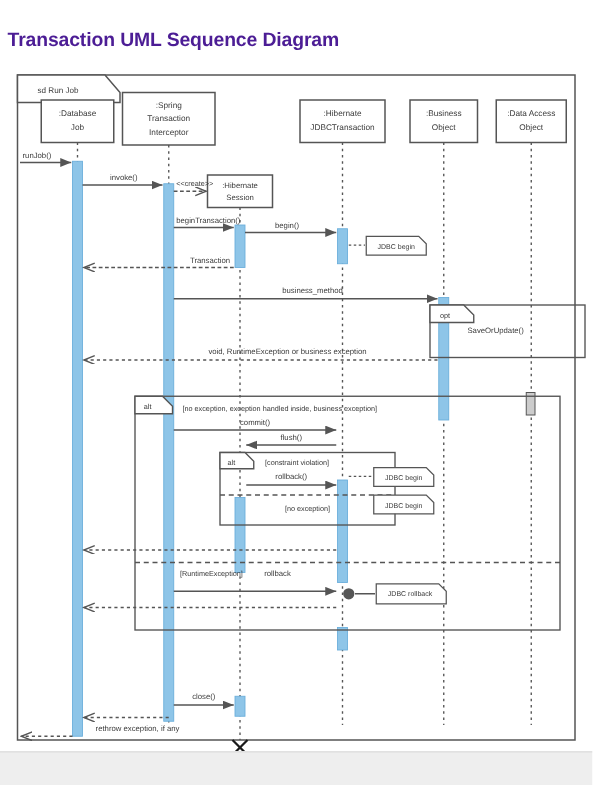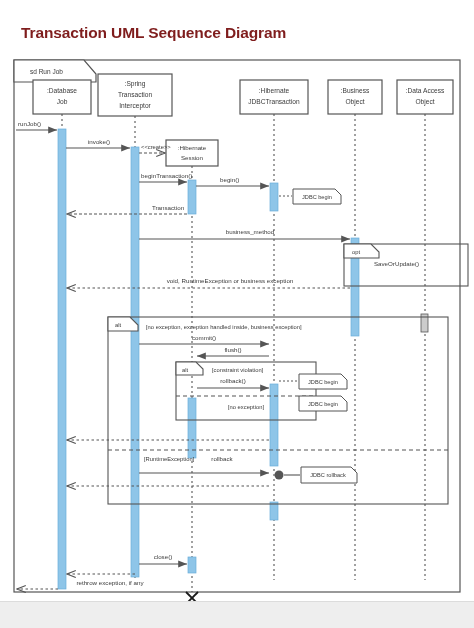--- a/index.html
+++ b/index.html
@@ -10,24 +10,24 @@
     font-family: "Liberation Sans", sans-serif;
     overflow: hidden;
   }
   #page {
     position: relative;
     width: 474px; height: 628px;
     background: #ffffff;
   }
   #title {
     position: absolute;
-    left: 21px; top: 24px;
+    left: 6px; top: 24px;
     font-size: 15.5px;
     font-weight: bold;
-    color: #7f1d1d;
+    color: #4c1d95;
     letter-spacing: -0.1px;
     text-align: center;
   }
   #footer-band {
     position: absolute;
     left: 0; top: 601px;
     width: 474px; height: 27px;
     background: #eeeeee;
     border-top: 1px solid #dcdcdc;
   }

